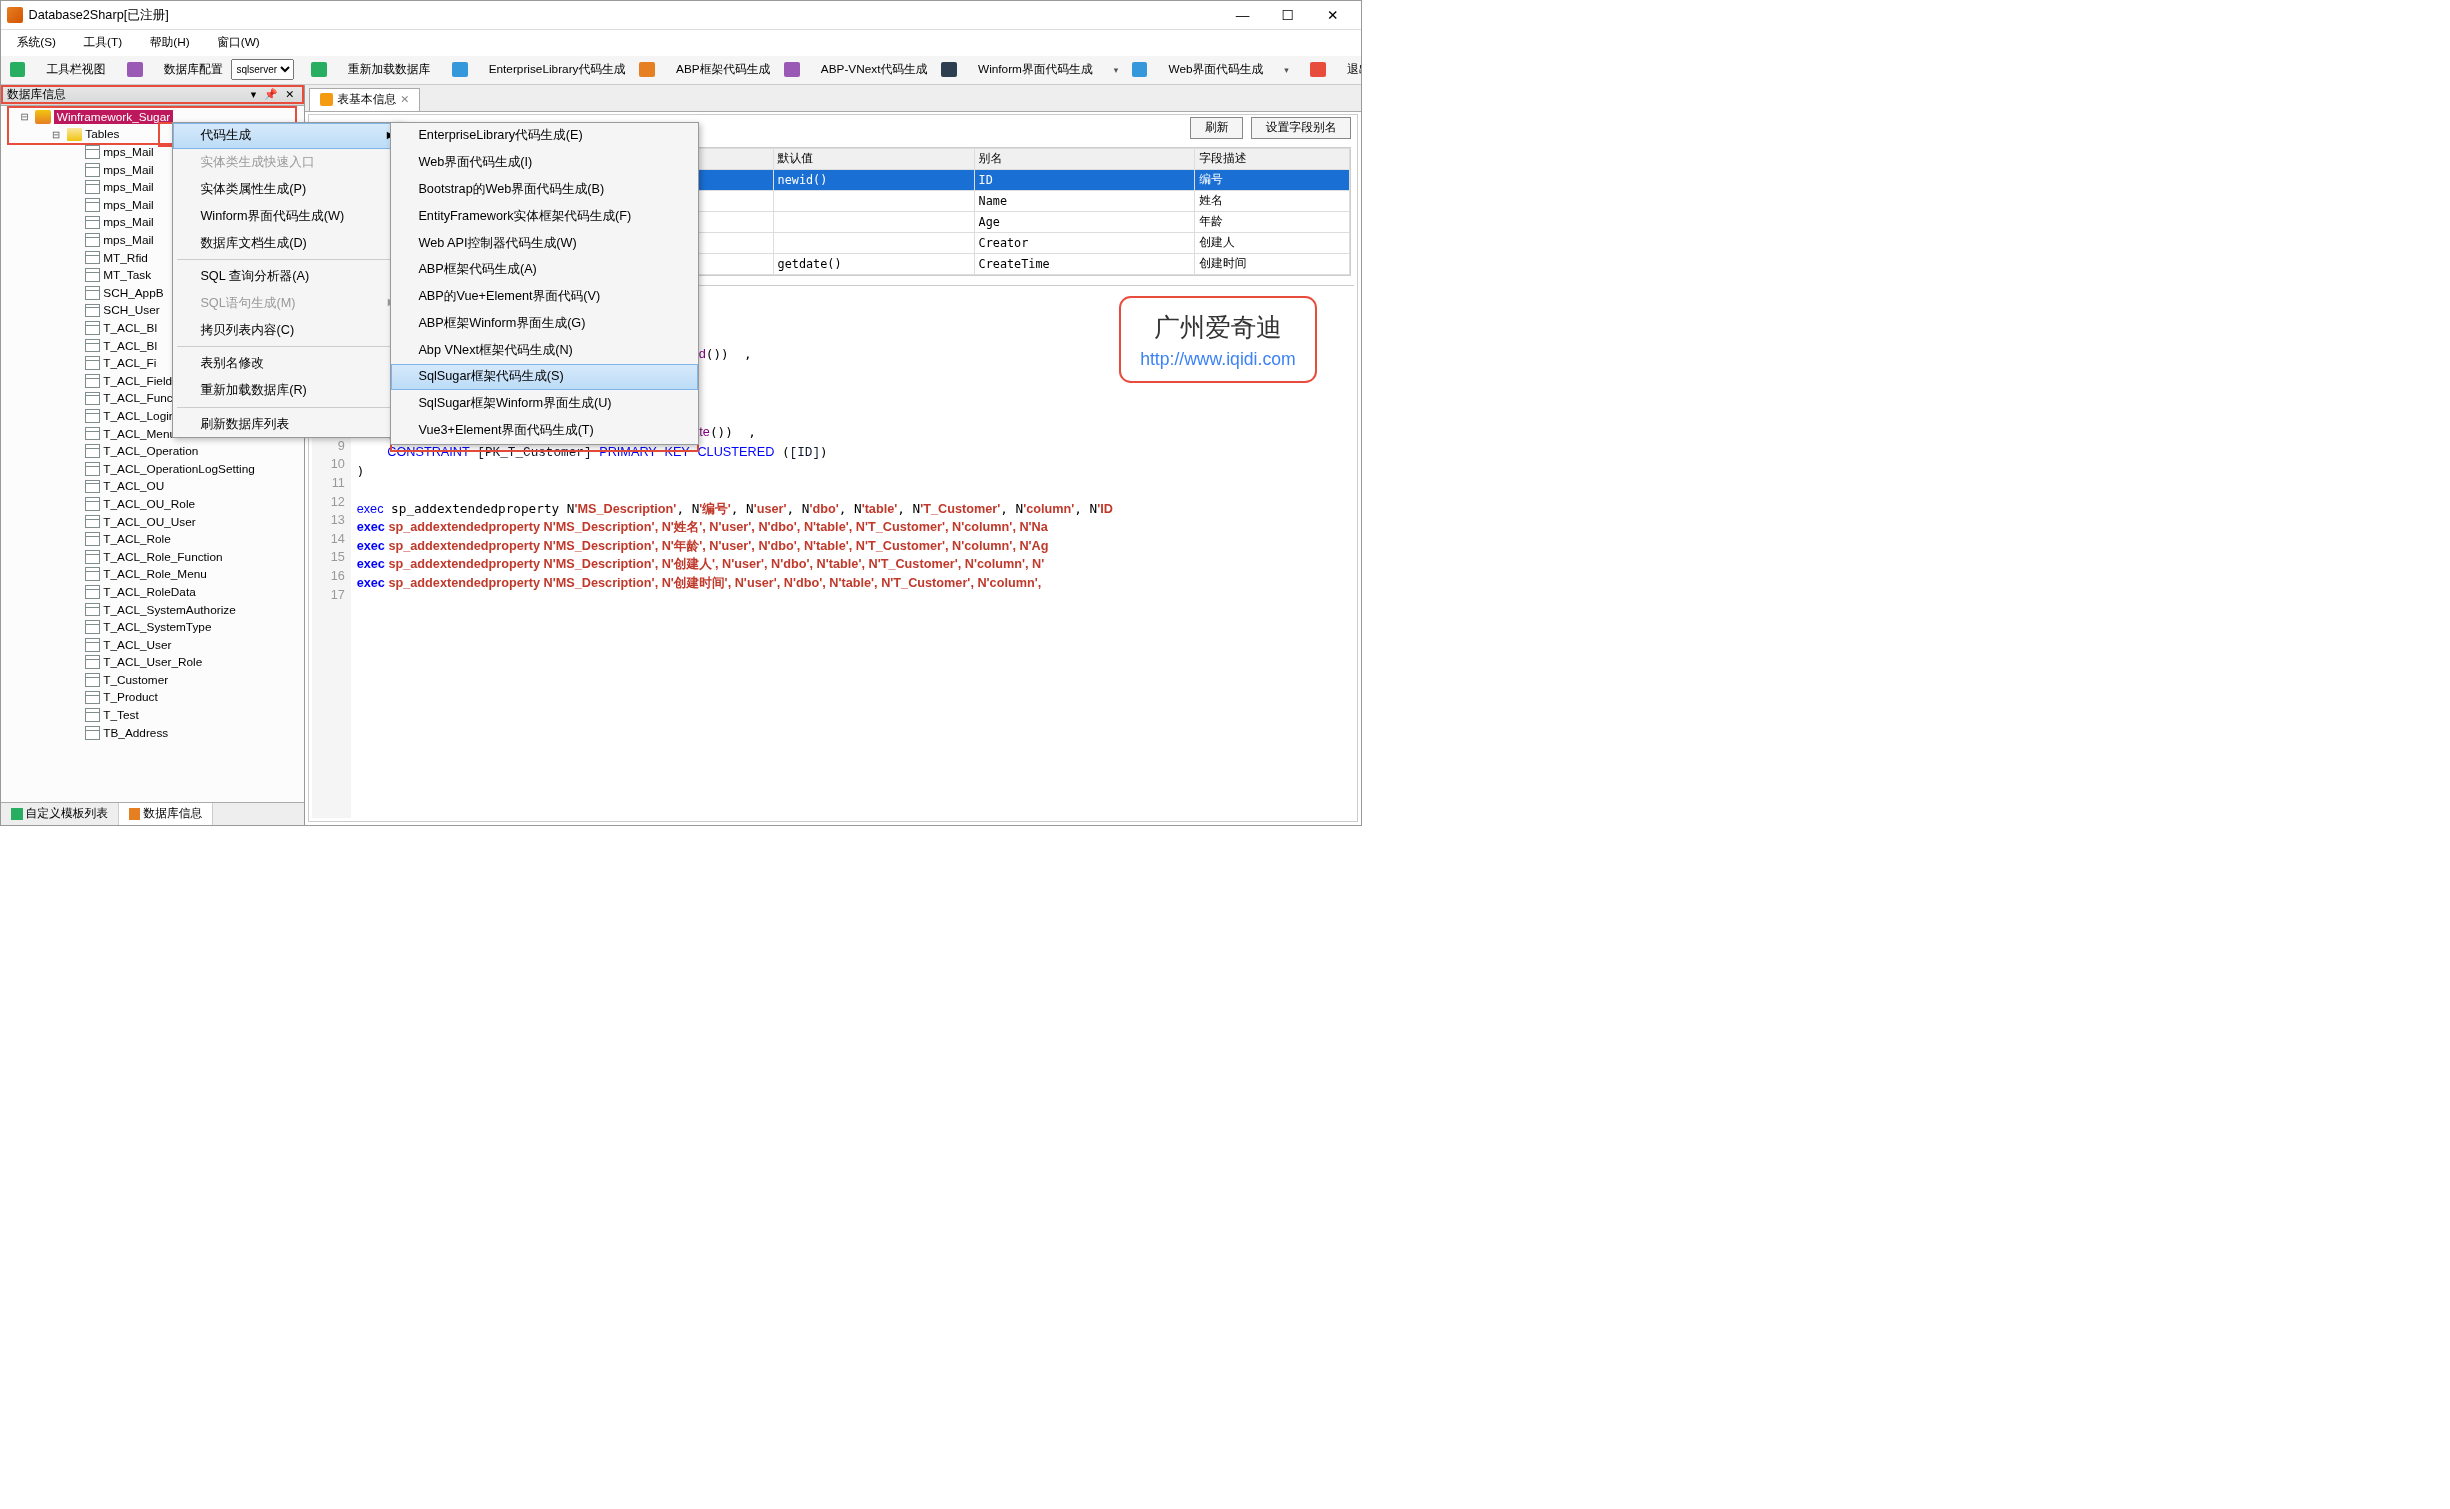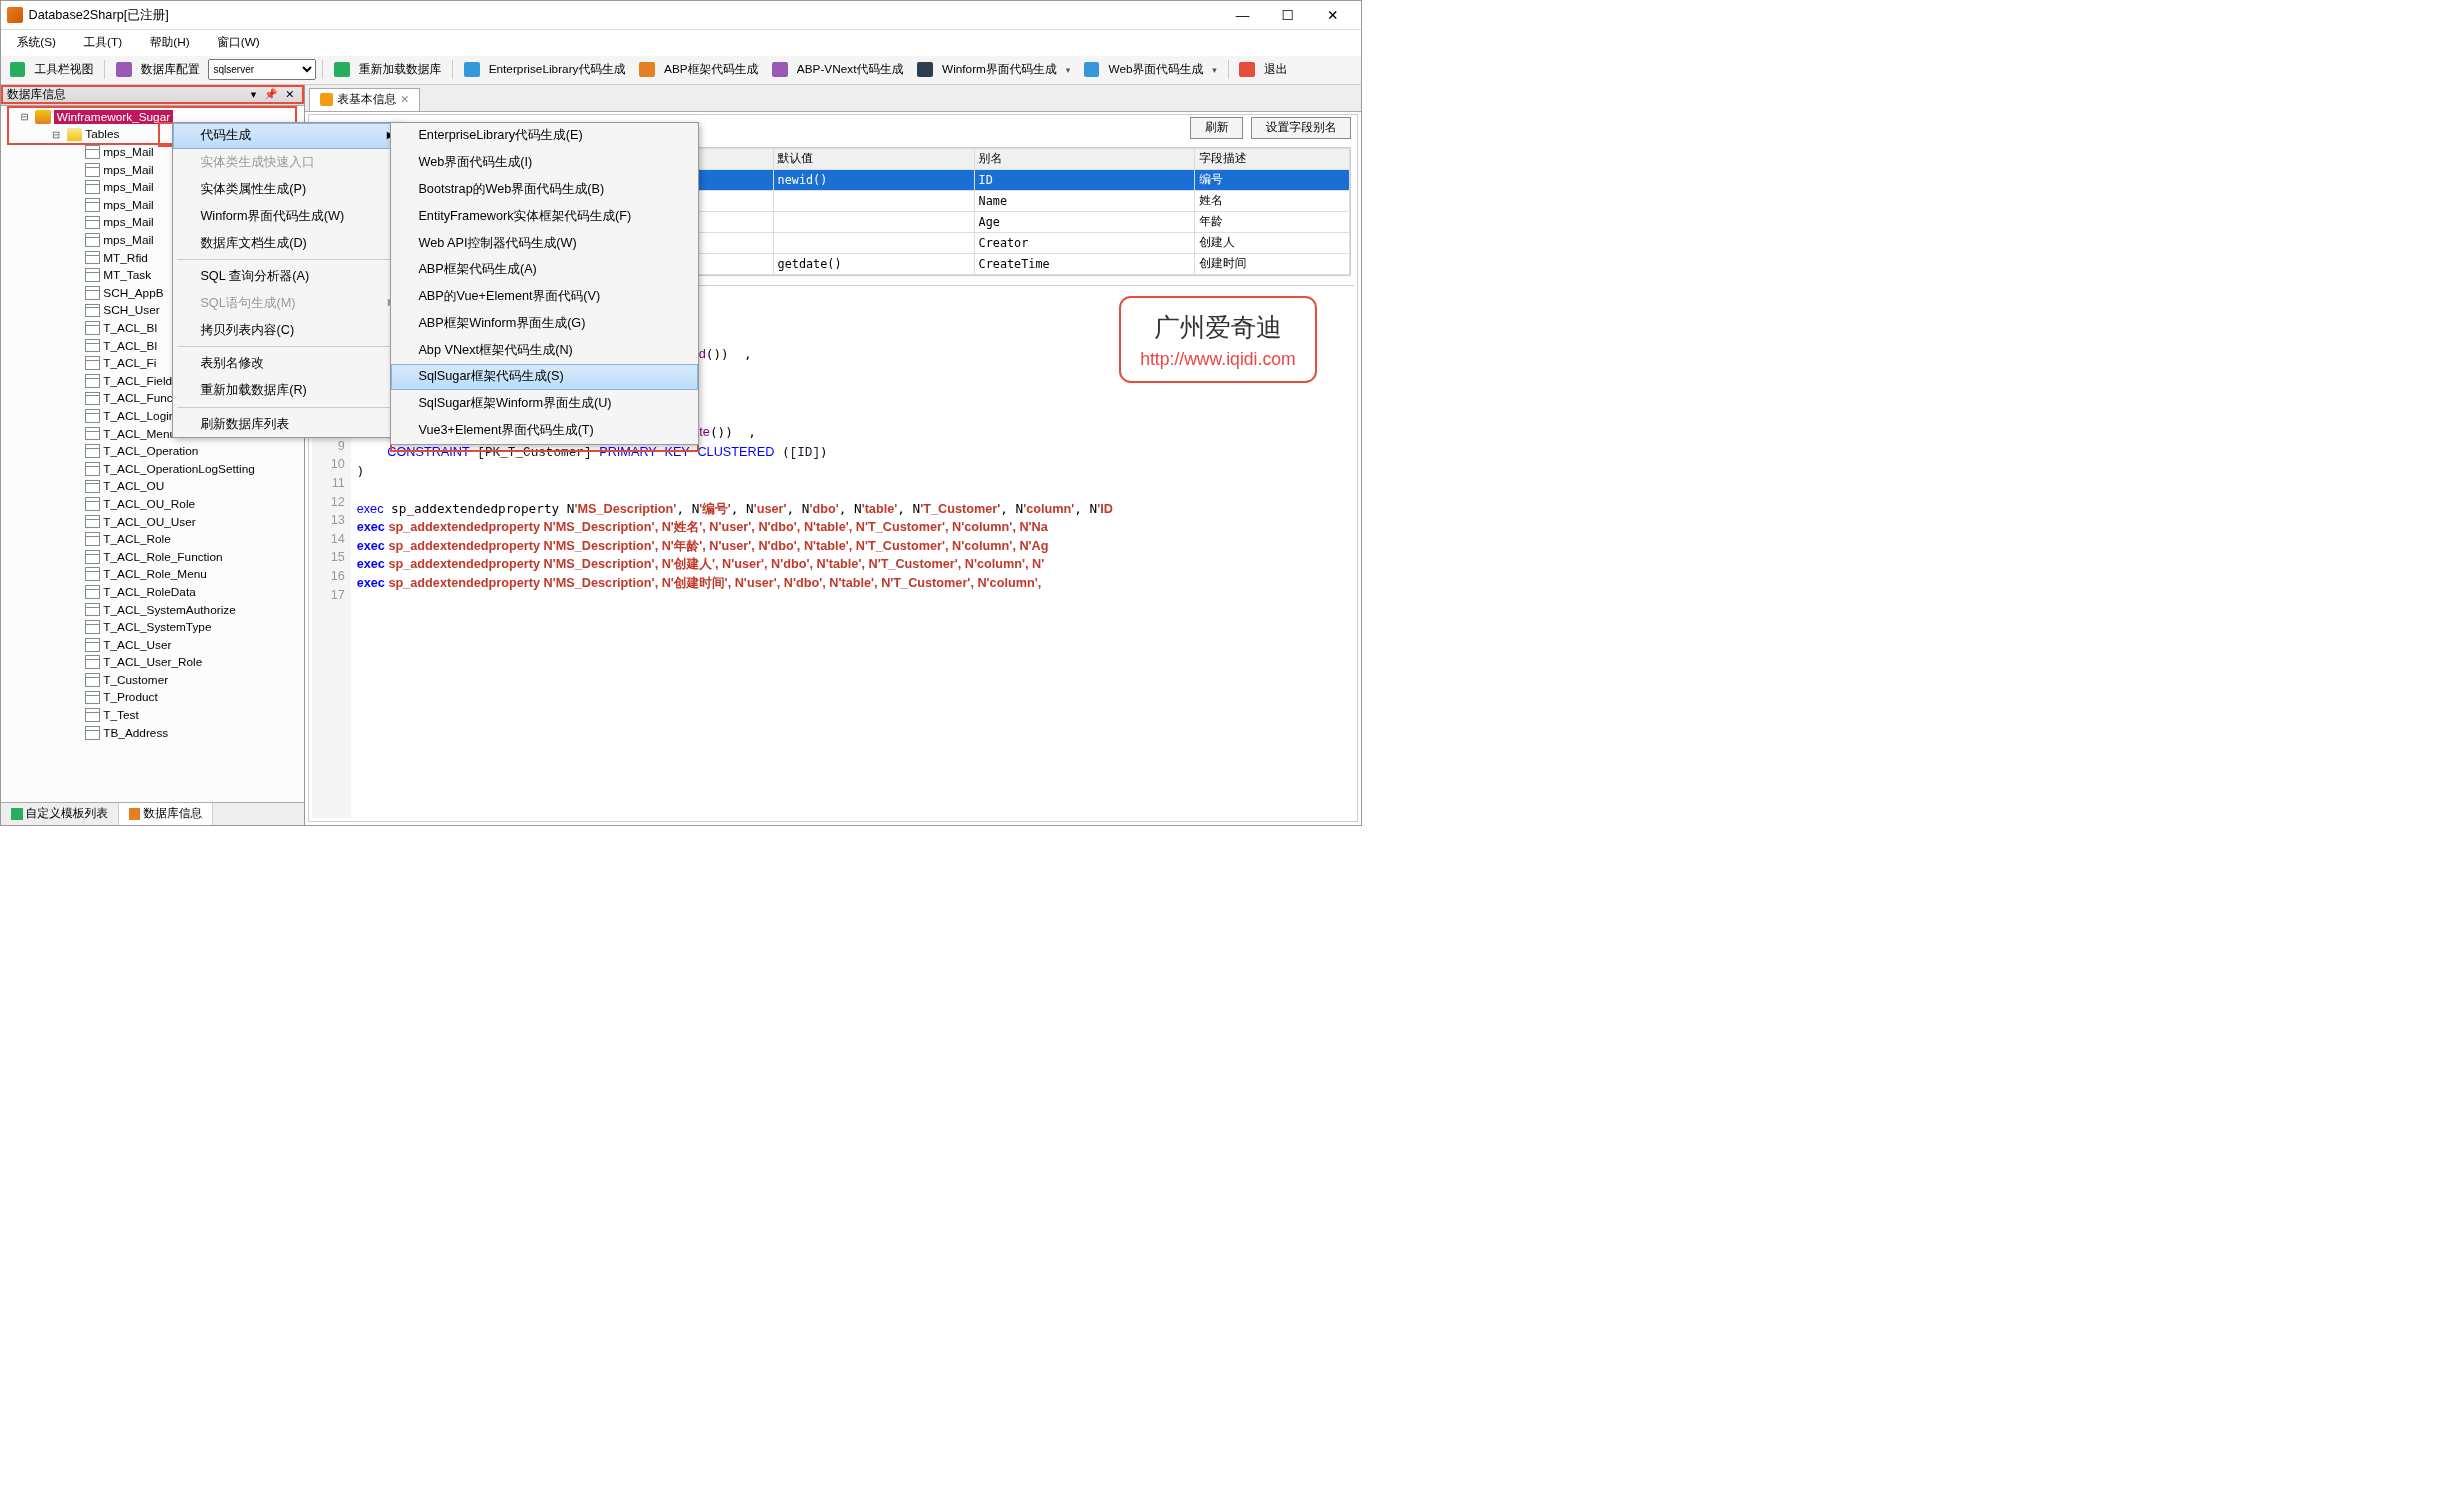--- a/index.html
+++ b/index.html
@@ -6,21 +6,21 @@
 body { background: #fff; font-size: 11.8px; overflow: hidden; }
 .window { border: 1px solid #999; width: 1362px; height: 826px; display: flex; flex-direction: column; background: #fff; }
 .titlebar { height: 29px; display: flex; align-items: center; padding: 0 5.9px; border-bottom: 1px solid #ddd; }
 .titlebar .app-icon { width: 15.7px; height: 15.7px; background: linear-gradient(135deg,#e67e22,#d35400); margin-right: 5.9px; border-radius: 2px; }
 .titlebar .title { flex: 1; font-size: 12.7px; }
 .titlebar .win-controls { display: flex; gap: 0; }
 .titlebar .win-controls span { width: 45px; height: 29px; display: flex; align-items: center; justify-content: center; font-size: 13.7px; cursor: default; }
 .menubar { height: 25.5px; display: flex; align-items: center; padding: 0 3.9px; gap: 3.9px; }
 .menubar .menu-item { padding: 3.9px 11.8px; }
 .toolbar { height: 29px; display: flex; align-items: center; padding: 0 3.9px; gap: 3.9px; border-bottom: 1px solid #ccc; background: #f5f5f5; flex-wrap: nowrap; white-space: nowrap; overflow: hidden; }
-.toolbar .tb-btn { display: flex; align-items: center; gap: 9px; padding: 2px 4.9px; }
+.toolbar .tb-btn { display: flex; align-items: center; gap: 21px; padding: 2px 4.9px; }
 .toolbar .ico { width: 15.7px; height: 15.7px; border-radius: 2px; display: inline-block; }
 .toolbar select { height: 21.6px; width: 108px; font-size: 10px; }
 .sep { width: 1px; height: 19.6px; background: #ccc; margin: 0 2px; }
 .body-area { flex: 1; display: flex; min-height: 0; position: relative; }
 .left-panel { width: 304px; border-right: 1px solid #999; display: flex; flex-direction: column; background: #fcfcfc; position: relative; }
 .panel-header { height: 21.6px; background: linear-gradient(#e8e8e8,#d8d8d8); border-bottom: 1px solid #aaa; display: flex; align-items: center; padding: 0 5.9px; font-size: 11.8px; }
 .panel-header .spacer { flex: 1; }
 .panel-header .hdr-btn { padding: 0 3.9px; font-size: 10.8px; }
 .tree { flex: 1; overflow: auto; padding: 2px 0 2px 2px; }
 .tree-node { display: flex; align-items: center; height: 17.6px; padding-left: 3.9px; white-space: nowrap; }
@@ -54,21 +54,21 @@
 .code-area { flex: 1; display: flex; border-top: 1px solid #ccc; position: relative; overflow: hidden; min-height: 0; margin: 2.9px; }
 .gutter { width: 39px; background: #f5f5f5; color: #999; text-align: right; padding: 2px 5.9px 2px 2px; font-family: Consolas, monospace; font-size: 12.7px; line-height: 18.6px; }
 .code { flex: 1; padding: 2px 5.9px; font-family: Consolas, monospace; font-size: 12.7px; line-height: 18.6px; white-space: pre; overflow: auto; }
 .c-kw { color: #0000ff; }
 .c-br { color: #0f172a; font-family: Liberation Mono, monospace; }
 .c-str { color: #c0392b; font-weight: bold; }
 .c-cmt { color: #2e7d32; }
 .c-cn { color: #800080; }
 .watermark { position: absolute; right: 37px; top: 9.8px; border: 2px solid #e74c3c; border-radius: 11.8px; padding: 11.8px 19.6px; text-align: center; background: rgba(255,255,255,0.95); }
 .watermark .l1 { font-size: 25.5px; color: #333; }
-.watermark .l2 { font-size: 17.6px; color: #ef4444; margin-top: 3.9px; }
+.watermark .l2 { font-size: 17.6px; color: #3b82f6; margin-top: 3.9px; }
 .ctx-menu { position: absolute; background: #f5f5f5; border: 1px solid #999; box-shadow: 2px 2px 5.9px rgba(0,0,0,0.25); z-index: 100; }
 .ctx-item { padding: 4.9px 27.4px 4.9px 27.4px; font-size: 12.7px; position: relative; white-space: nowrap; }
 .ctx-item.hov { background: linear-gradient(#d6e9fb,#bcdcf7); border: 1px solid #7fb5e8; padding: 3.9px 26.5px 3.9px 26.5px; }
 .ctx-item.dis { color: #999; }
 .ctx-item .arrow { position: absolute; right: 7.8px; top: 5.9px; font-size: 9.8px; }
 .ctx-sep { height: 1px; background: #ccc; margin: 2.9px 3.9px; }
 .icon-color-1 { background: #27ae60; }
 .icon-color-2 { background: #9b59b6; }
 .icon-color-3 { background: #e67e22; }
 .icon-color-4 { background: #3498db; }

